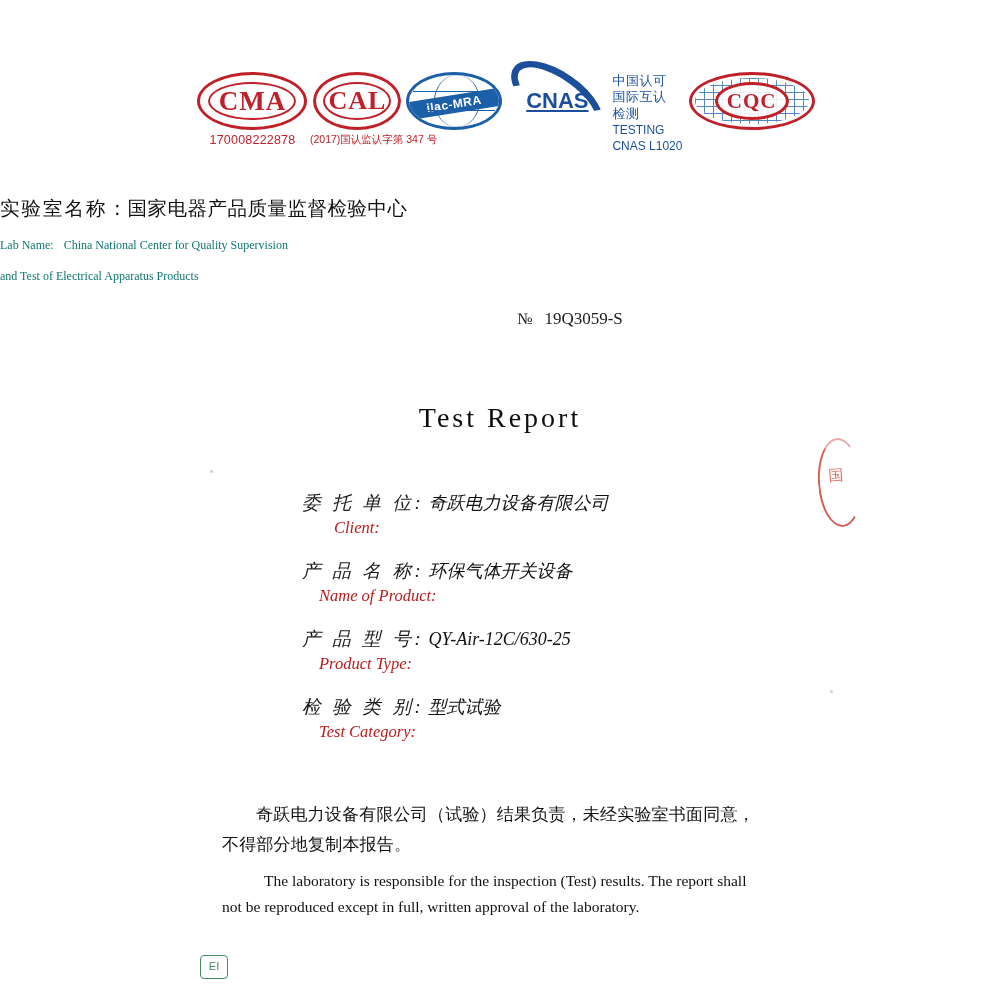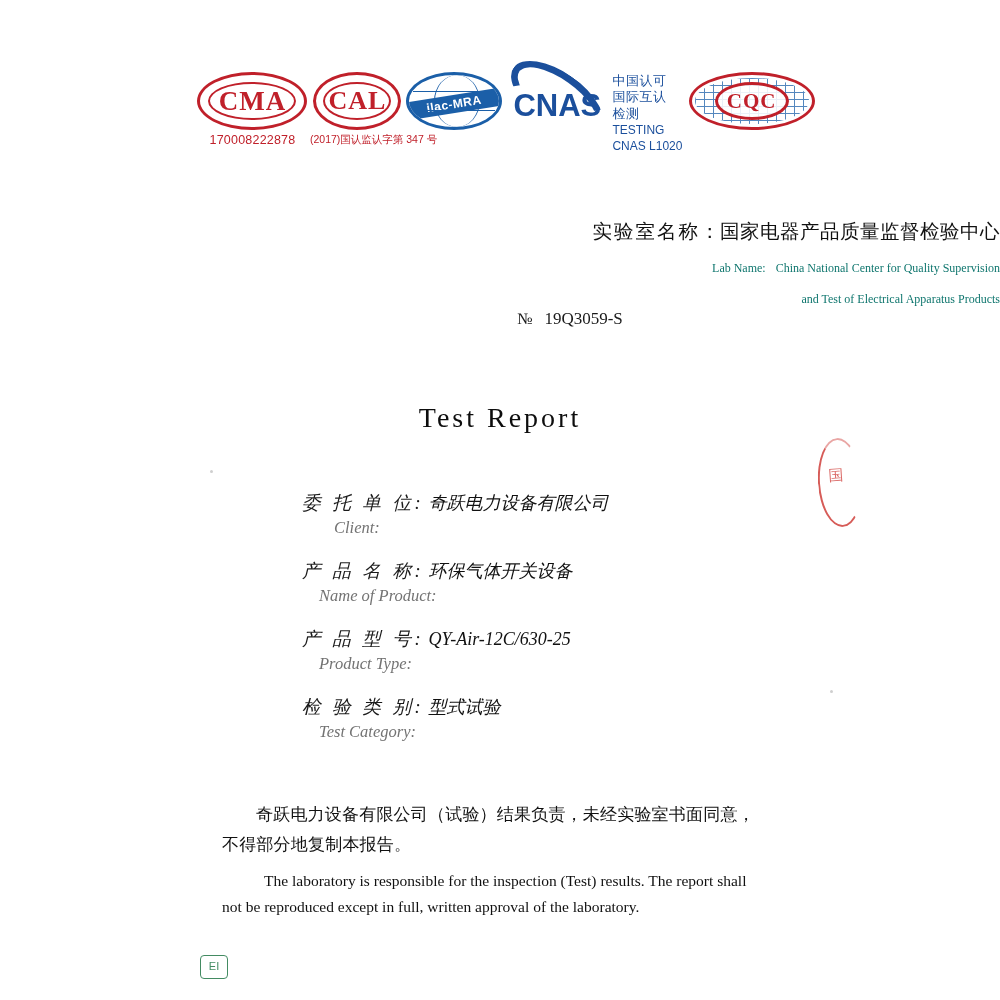--- a/index.html
+++ b/index.html
@@ -187,23 +187,24 @@
     box-sizing: border-box;
   }
   .cnas-text {
     position: absolute;
     left: 0;
     top: 16px;
     width: 110px;
     text-align: center;
     font-family: "Liberation Sans", sans-serif;
     font-weight: bold;
-    font-size: 31px;
+    font-size: 22px;
     color: #1b4f9c;
     letter-spacing: 0px;
+    text-decoration: underline;
   }
 
   
   .cnas-info {
     width: 78px;
     text-align: left;
     font-family: "Liberation Sans", sans-serif;
     color: #1b4f9c;
     line-height: 1.25;
     padding-top: 1px;
@@ -263,24 +264,24 @@
     position: absolute;
     right: 2px;
     top: 2px;
     font-size: 10px;
     color: #c0202a;
   }
 
   
   .lab {
     position: absolute;
-    top: 218px;
+    top: 195px;
     left: 0;
     width: 1000px;
-    text-align: right;
+    text-align: left;
   }
   .lab-cn {
     font-size: 19.5px;
     color: #111;
     letter-spacing: 0.5px;
   }
   .lab-cn .label { letter-spacing: 2px; }
   .lab-en-1, .lab-en-2 {
     font-size: 12px;
     margin-top: 16px;
@@ -353,21 +354,21 @@
     margin-right: 8px;
   }
   .field .value {
     font-size: 18px;
     color: #111;
     white-space: nowrap;
   }
   .field .en-label {
     font-size: 16.5px;
     margin-top: 3px;
-    color: #737373;
+    color: #b91c1c;
   }
   .field.indent-en .en-label { margin-left: 32px; }
   .field.indent-en2 .en-label { margin-left: 17px; }
 
   
   .statement-cn {
     position: absolute;
     top: 800px;
     left: 222px;
     width: 560px;

